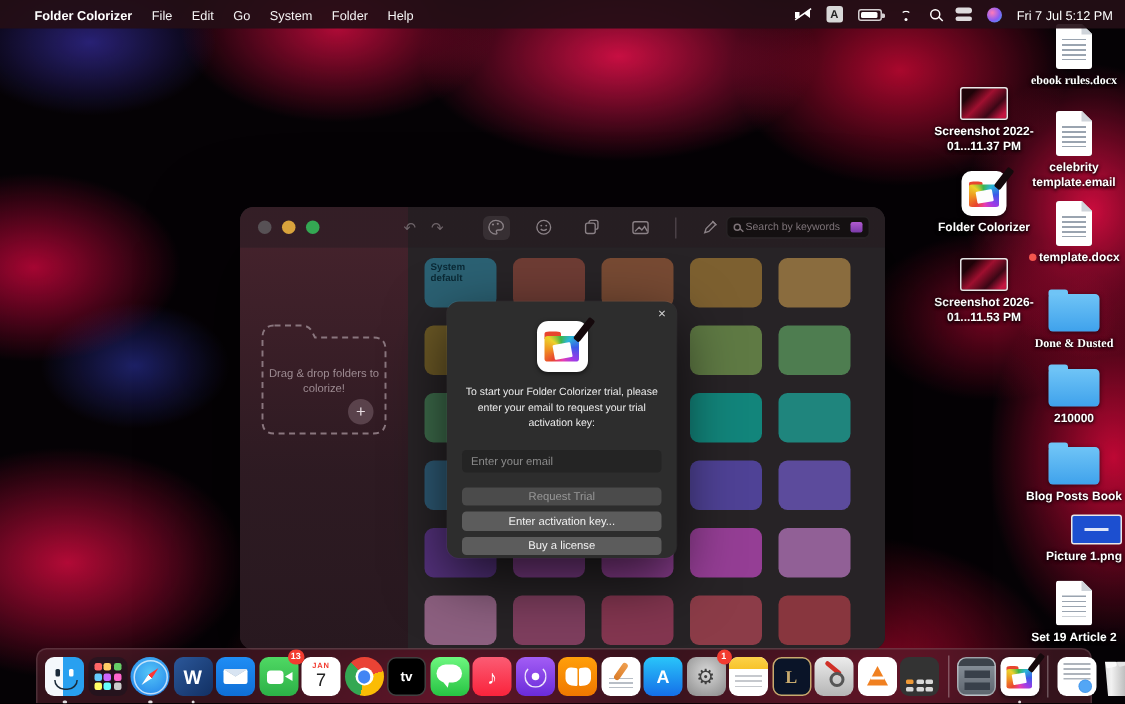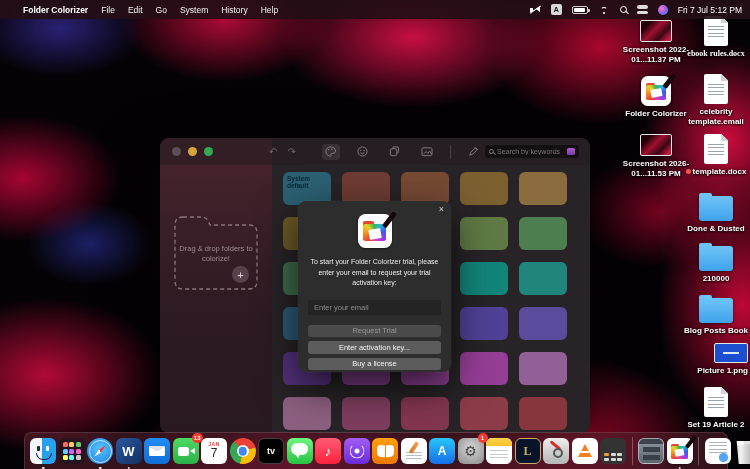--- a/index.html
+++ b/index.html
@@ -221,21 +221,21 @@
 
   <div class="menubar">
     <div class="mb-left">
       <span class="apple-logo"></span>
       <span class="mb-app">Folder Colorizer</span>
       <span id="mb-items" style="display: inline-flex; gap: 13px;">
           <span class="mb-item">File</span>
           <span class="mb-item">Edit</span>
           <span class="mb-item">Go</span>
           <span class="mb-item">System</span>
-          <span class="mb-item">History</span>
+          <span class="mb-item">Folder</span>
           <span class="mb-item">Help</span>
         </span>
     </div>
     <div class="mb-right">
       <span class="st-ic">
           <span class="mute">
             <i></i>
           </span>
         </span>
       <span class="st-ic">
@@ -264,21 +264,21 @@
           </span>
         </span>
       <span class="st-ic">
           <span class="siri"></span>
         </span>
       <span class="clock">Fri 7 Jul 5:12 PM</span>
     </div>
   </div>
 
   <div class="dt-col" id="dt-col1">
-      <div class="dt-item" style="height: 56px;">
+      <div class="dt-item" style="height: 56px; margin-top: 38px;">
         <div class="ic-shot"></div>
         <div class="dt-label">Screenshot 2022-01...11.37 PM</div>
       </div>
       <div class="dt-item" style="height: 58px;">
         <div class="fc-icon" style="width:30px;height:30px">
           <div class="fc-tab"></div>
           <div class="fc-body"></div>
           <div class="fc-paper"></div>
           <div class="fc-brush"></div>
         </div>
@@ -295,21 +295,21 @@
         <div class="dt-label">ebook rules.docx</div>
       </div>
       <div class="dt-item" style="height: 60px;">
         <div class="ic-doc"></div>
         <div class="dt-label">celebrity template.email</div>
       </div>
       <div class="dt-item" style="height: 58px;">
         <div class="ic-doc"></div>
         <div class="dt-label"><span class="tag-dot"></span>template.docx</div>
       </div>
-      <div class="dt-item" style="height: 50px;">
+      <div class="dt-item" style="height: 50px; font-family: Liberation Serif, serif;">
         <div class="ic-folder"></div>
         <div class="dt-label">Done &amp; Dusted</div>
       </div>
       <div class="dt-item" style="height: 52px;">
         <div class="ic-folder"></div>
         <div class="dt-label">210000</div>
       </div>
       <div class="dt-item" style="height: 49px;">
         <div class="ic-folder"></div>
         <div class="dt-label">Blog Posts Book</div>

